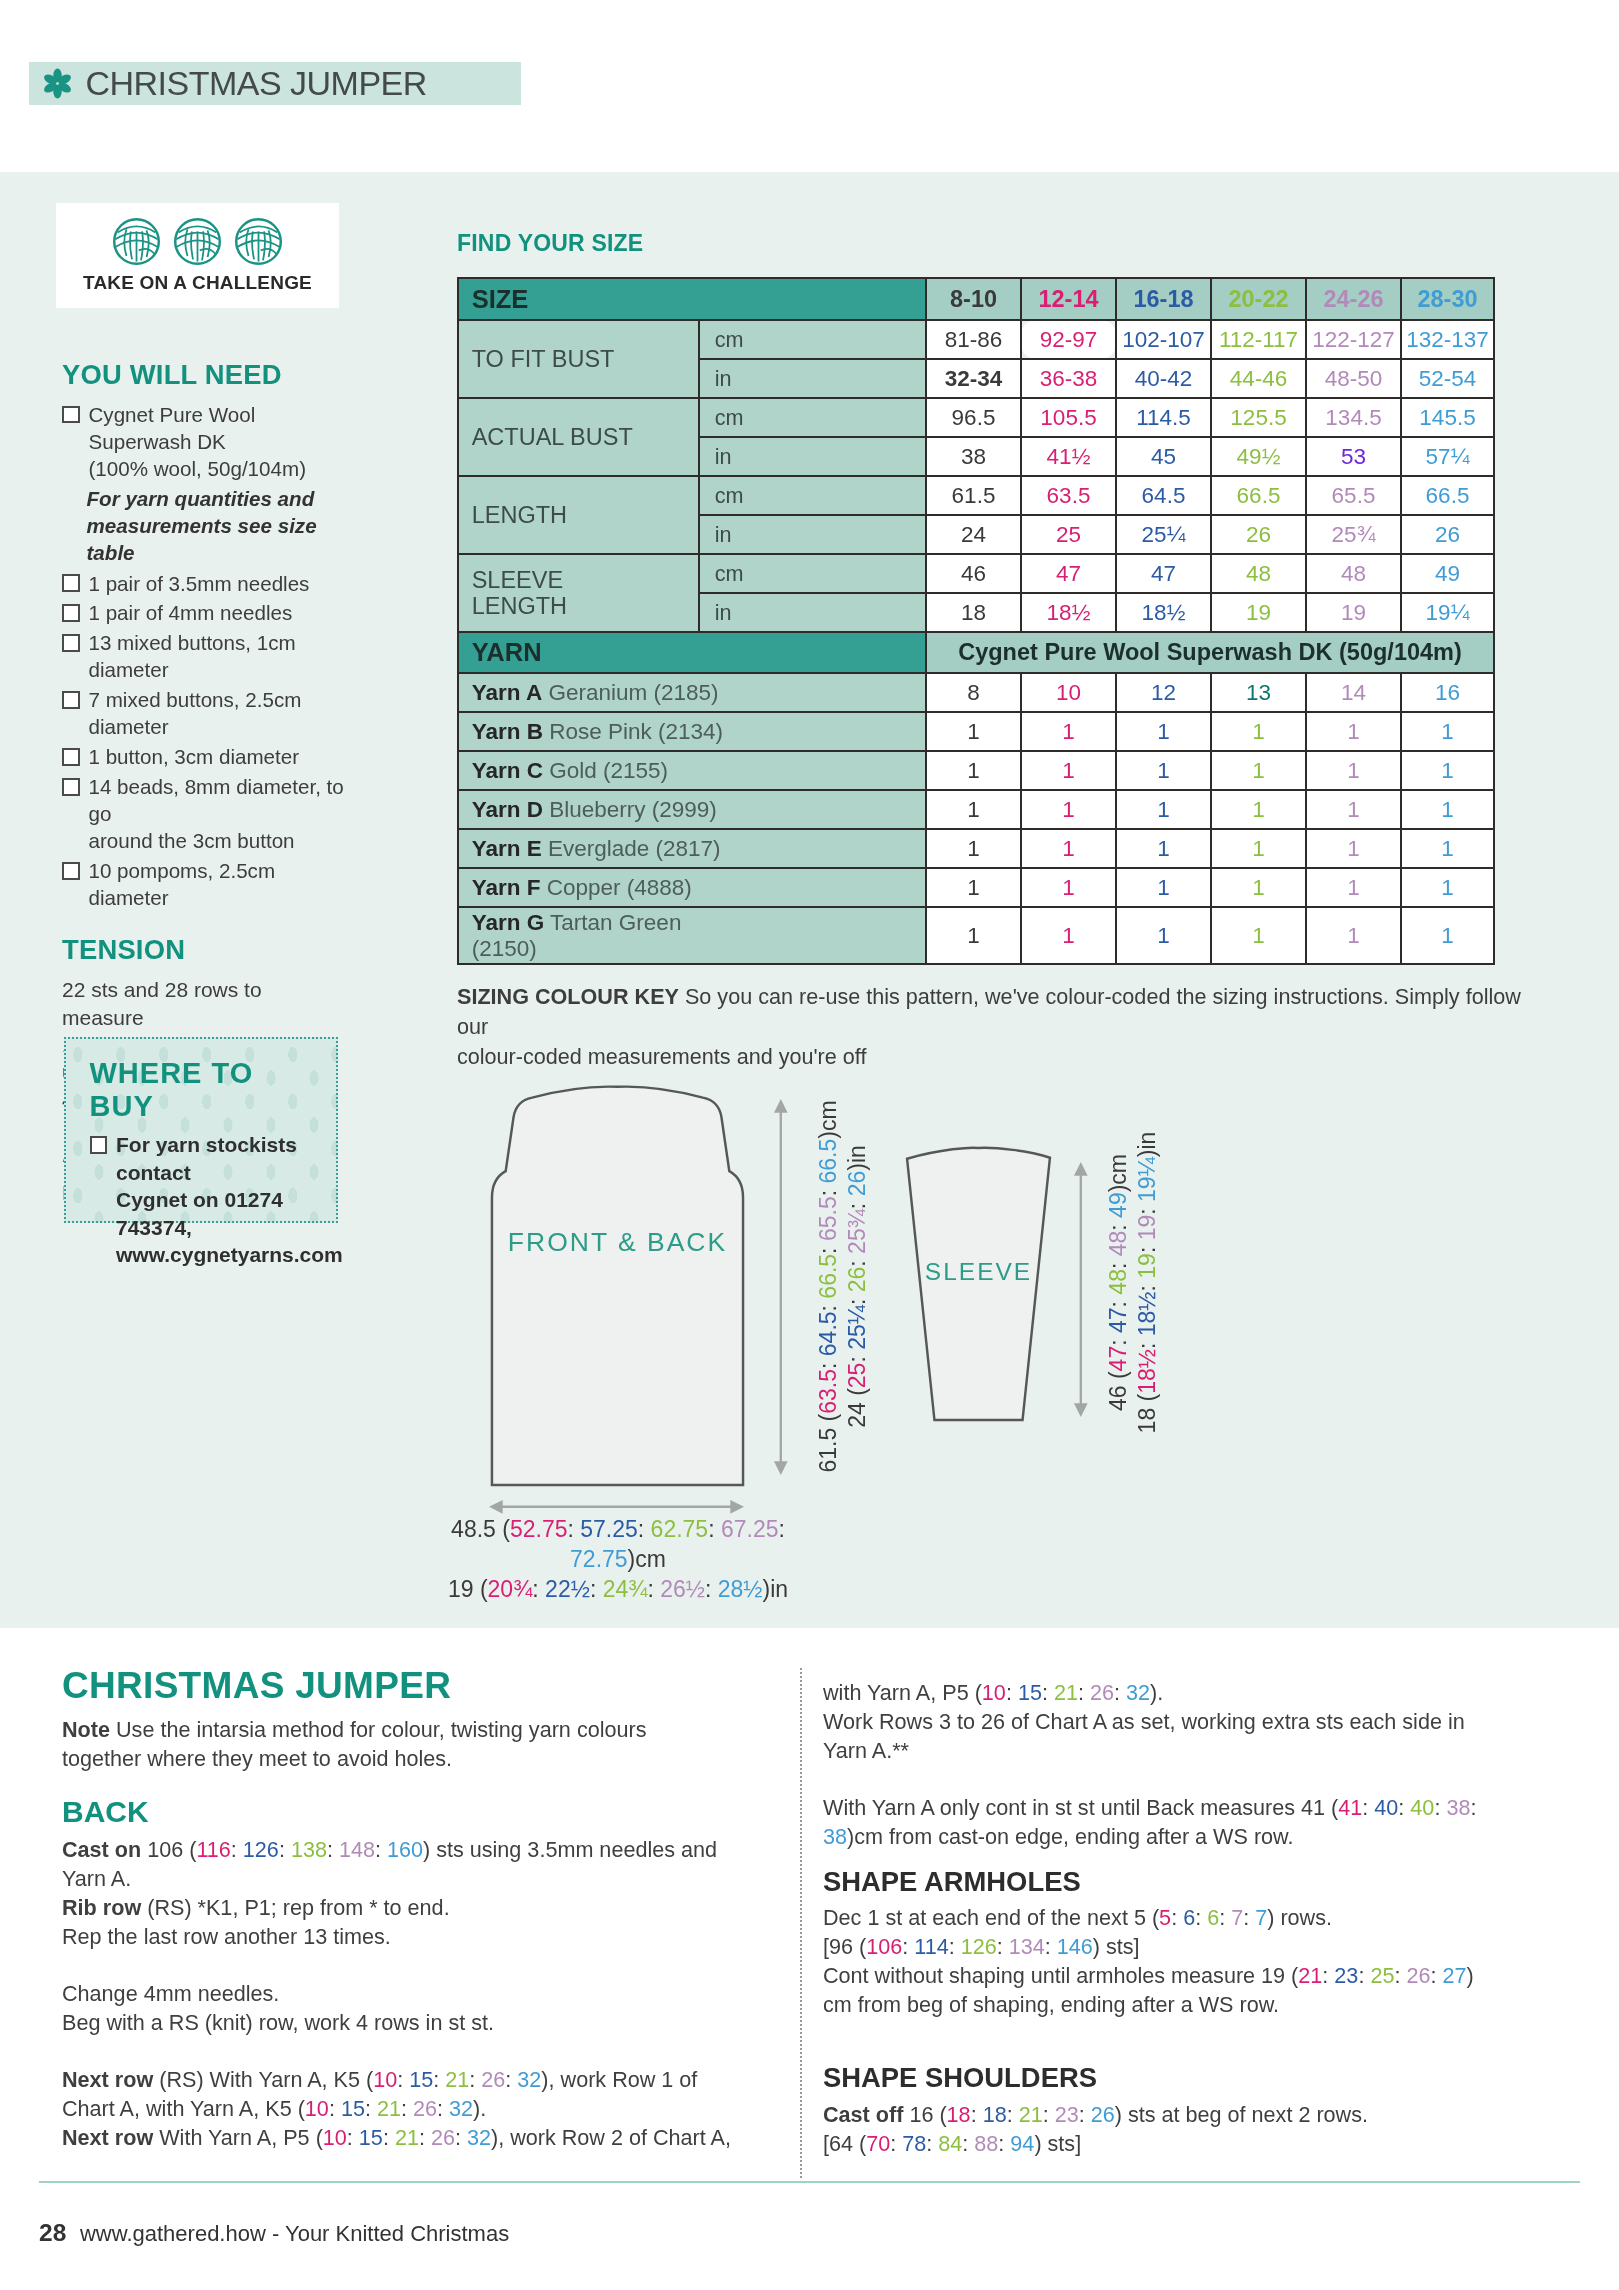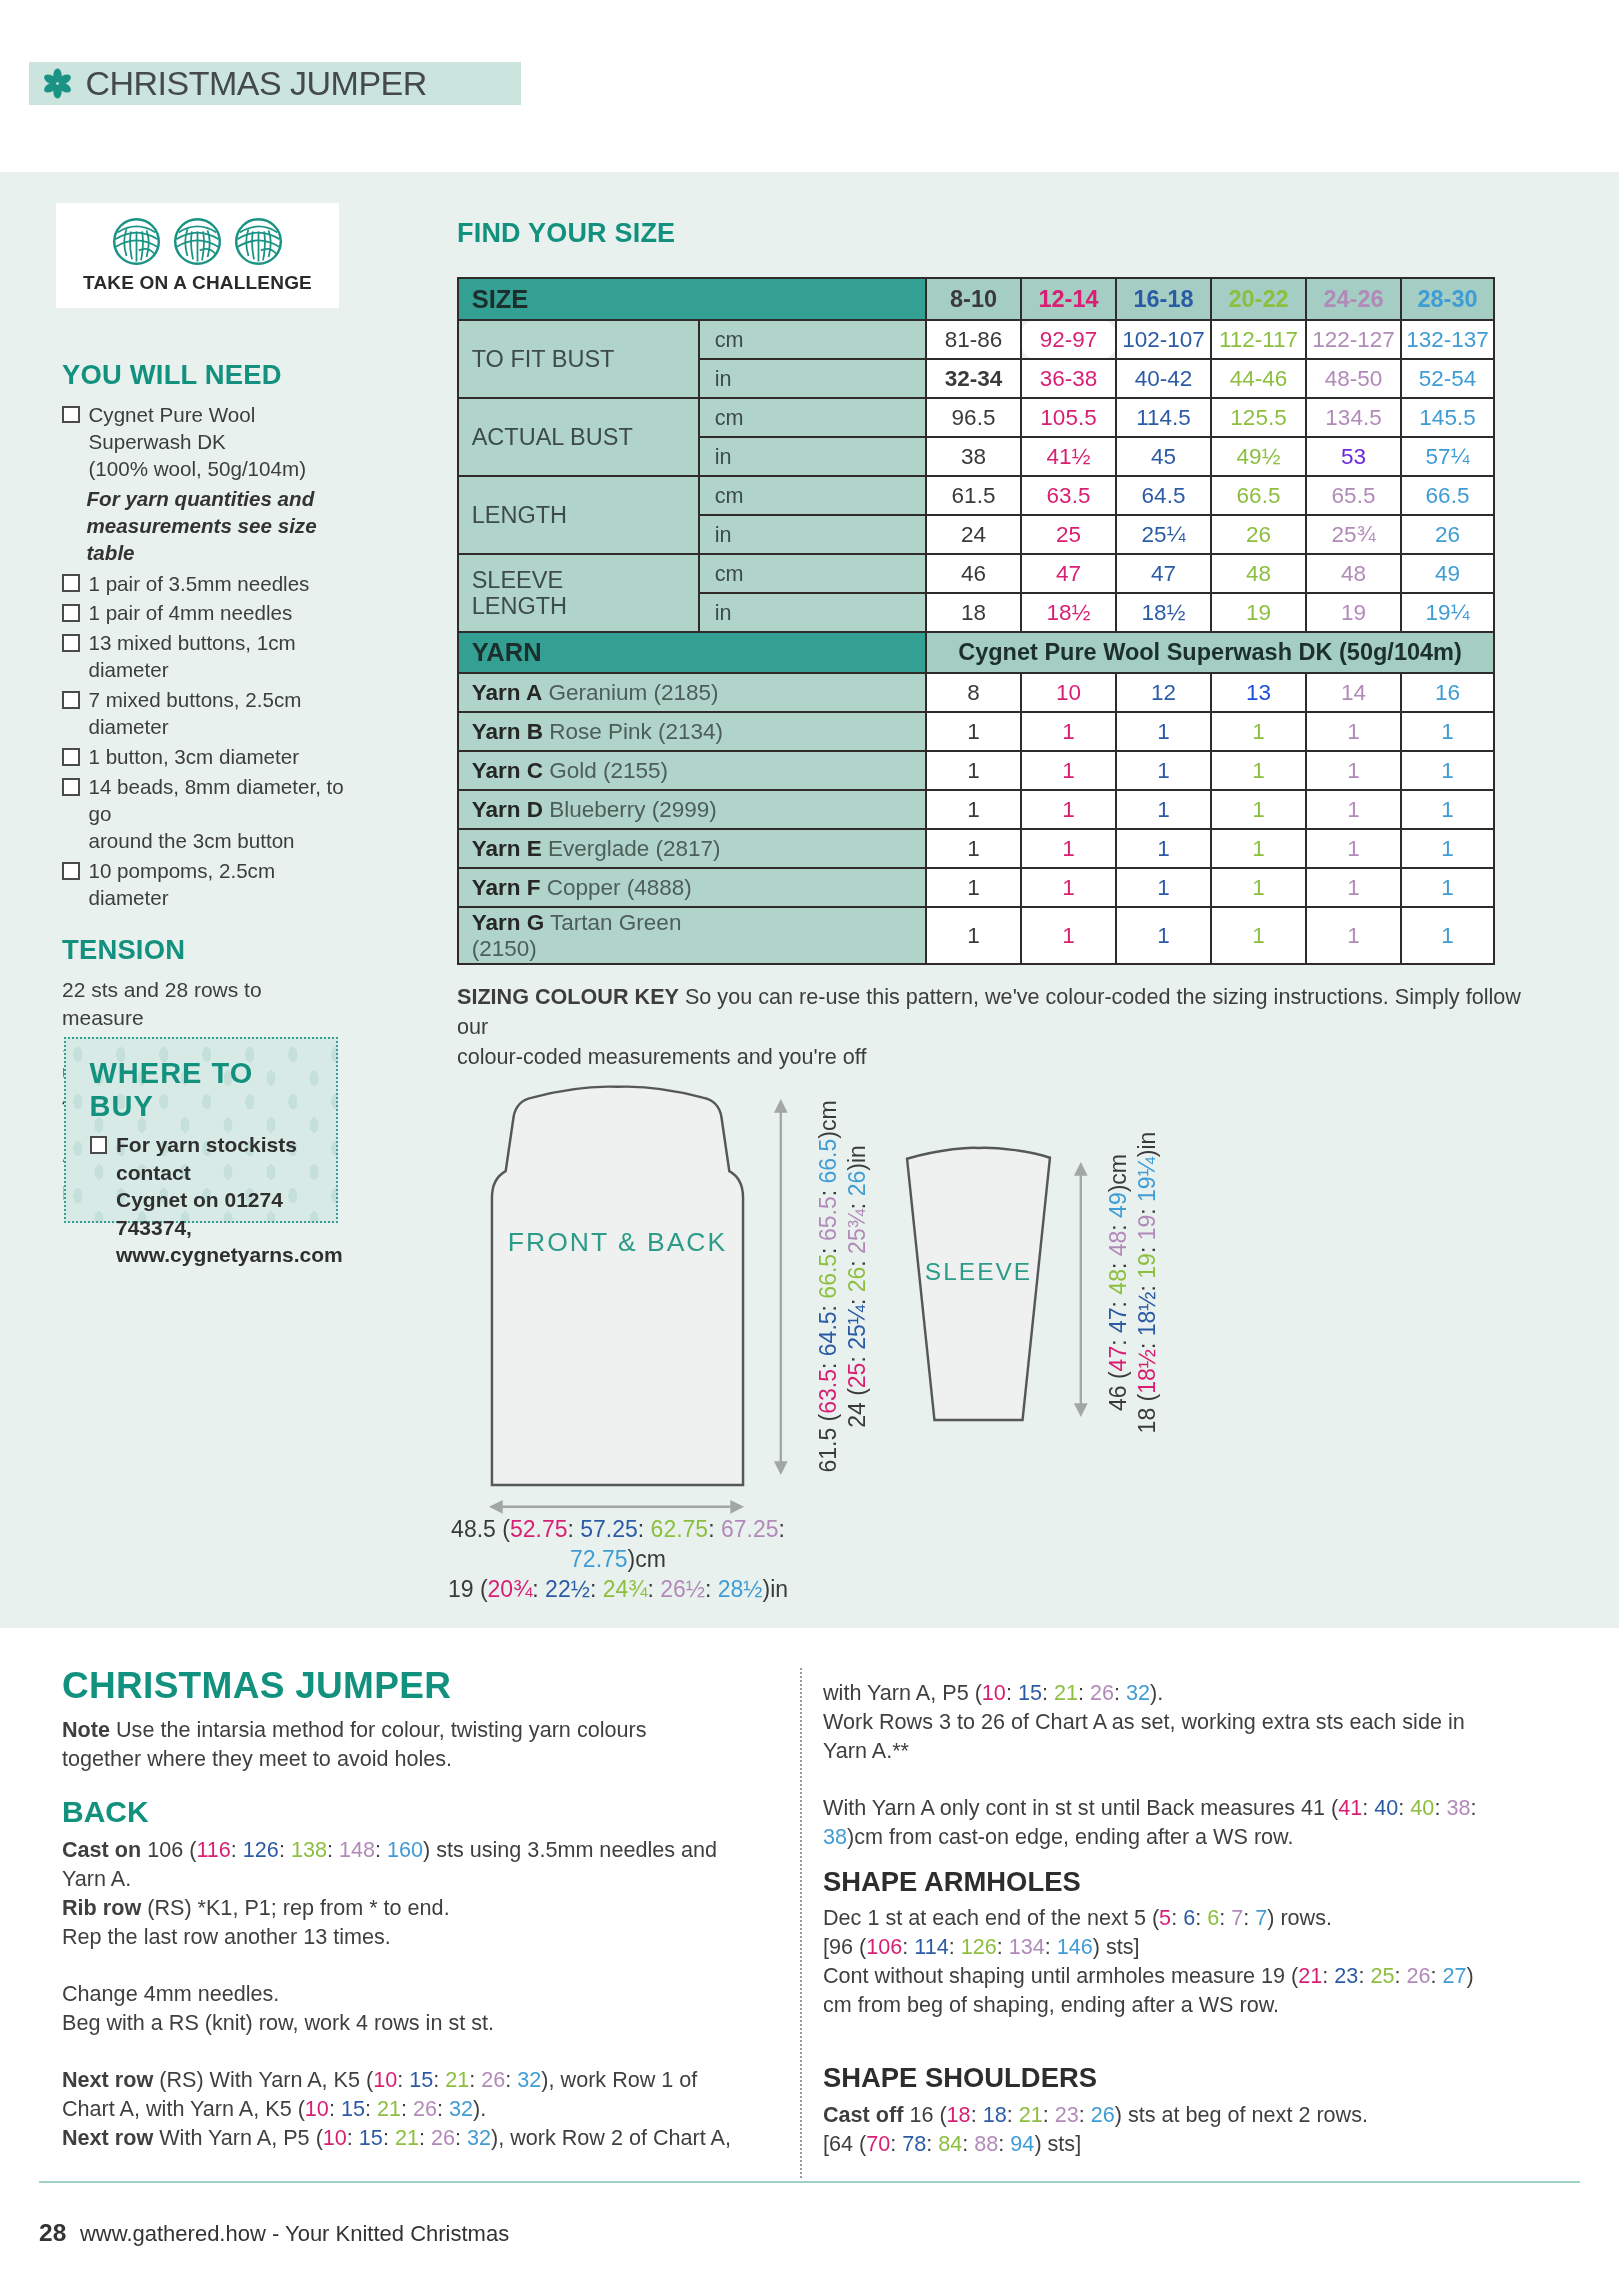--- a/index.html
+++ b/index.html
@@ -28,21 +28,21 @@
   .check-note{font-style:italic;font-weight:700;margin:1px 0 3.9px 24.5px;font-size:20.6px;line-height:27px;white-space:pre-line;color:#333;}
 
   
   #wtb{position:absolute;left:64px;top:1037px;width:274px;height:186px;box-sizing:border-box;border:2.9px dotted #35a195;background:#d7eae5;
        background-image:radial-gradient(ellipse 6.9px 11.8px at 11.8px 15.7px,#c5e0da 65%,transparent 66%),radial-gradient(ellipse 6.9px 11.8px at 33px 39px,#c5e0da 65%,transparent 66%);
        background-size:43px 47px;padding:17.6px 19.6px 0 23.5px;}
   #wtb .side-h{margin-bottom:8.8px;letter-spacing:1px;font-size:29px;}
   #wtb .check-item{font-weight:700;font-size:21px;line-height:27.4px;color:#2f2f2f;}
 
   
-  #fys{position:absolute;left:457px;top:218px;font-size:27px;font-weight:800;color:#12917e;margin:0;letter-spacing:0.2px;}
+  #fys{position:absolute;left:457px;top:230px;font-size:23px;font-weight:800;color:#12917e;margin:0;letter-spacing:0.2px;}
   #size-table{position:absolute;left:457px;top:277px;width:1037px;border-collapse:collapse;table-layout:fixed;border:2.9px solid #2e2b29;}
   #size-table td{border:2px solid #2e2b29;padding:2px 3.9px;box-sizing:border-box;}
   .head-row td{height:42px;}
   .size-head{background:#33a093;text-align:left;padding-left:12.7px !important;font-size:25.5px;font-weight:700;color:#1c2f2c;}
   .col-head{background:#a4cdc4;text-align:center;font-size:23.5px;font-weight:700;}
   .row-label{background:#b0d3ca;text-align:left;padding-left:12.7px !important;font-size:23.5px;font-weight:400;color:#3e4c49;white-space:pre-line;line-height:26.5px;}
   .unit-cell{background:#b0d3ca;text-align:left;padding-left:14.7px !important;font-size:21.6px;color:#3e4c49;}
   .val-cell{background:#ffffff;text-align:center;font-size:22.5px;}
   .m-row td{height:39px;}
   .yarn-head-row td{height:41px;}
@@ -309,21 +309,21 @@
         </tr>
         <tr class="yarn-head-row">
           <td class="size-head" colspan="2">YARN</td>
           <td class="yarn-brand" colspan="6">Cygnet Pure Wool Superwash DK (50g/104m)</td>
         </tr>
         <tr class="yarn-row">
           <td class="yarn-label" colspan="2"><span class="yarn-code">Yarn A</span><span class="yarn-name"> Geranium (2185)</span></td>
           <td class="val-cell" style="color: rgb(58, 58, 58);">8</td>
           <td class="val-cell" style="color: rgb(216, 31, 116);">10</td>
           <td class="val-cell" style="color: rgb(44, 91, 165);">12</td>
-          <td class="val-cell" style="color: #1d4ed8; margin-left: 36px;">13</td>
+          <td class="val-cell" style="color: #0f766e; margin-left: 36px;">13</td>
           <td class="val-cell" style="color: rgb(178, 138, 185);">14</td>
           <td class="val-cell" style="color: rgb(63, 156, 212);">16</td>
         </tr>
         <tr class="yarn-row">
           <td class="yarn-label" colspan="2"><span class="yarn-code">Yarn B</span><span class="yarn-name"> Rose Pink (2134)</span></td>
           <td class="val-cell" style="color: rgb(58, 58, 58);">1</td>
           <td class="val-cell" style="color: rgb(216, 31, 116);">1</td>
           <td class="val-cell" style="color: rgb(44, 91, 165);">1</td>
           <td class="val-cell" style="color: rgb(140, 191, 63);">1</td>
           <td class="val-cell" style="color: rgb(178, 138, 185);">1</td>

